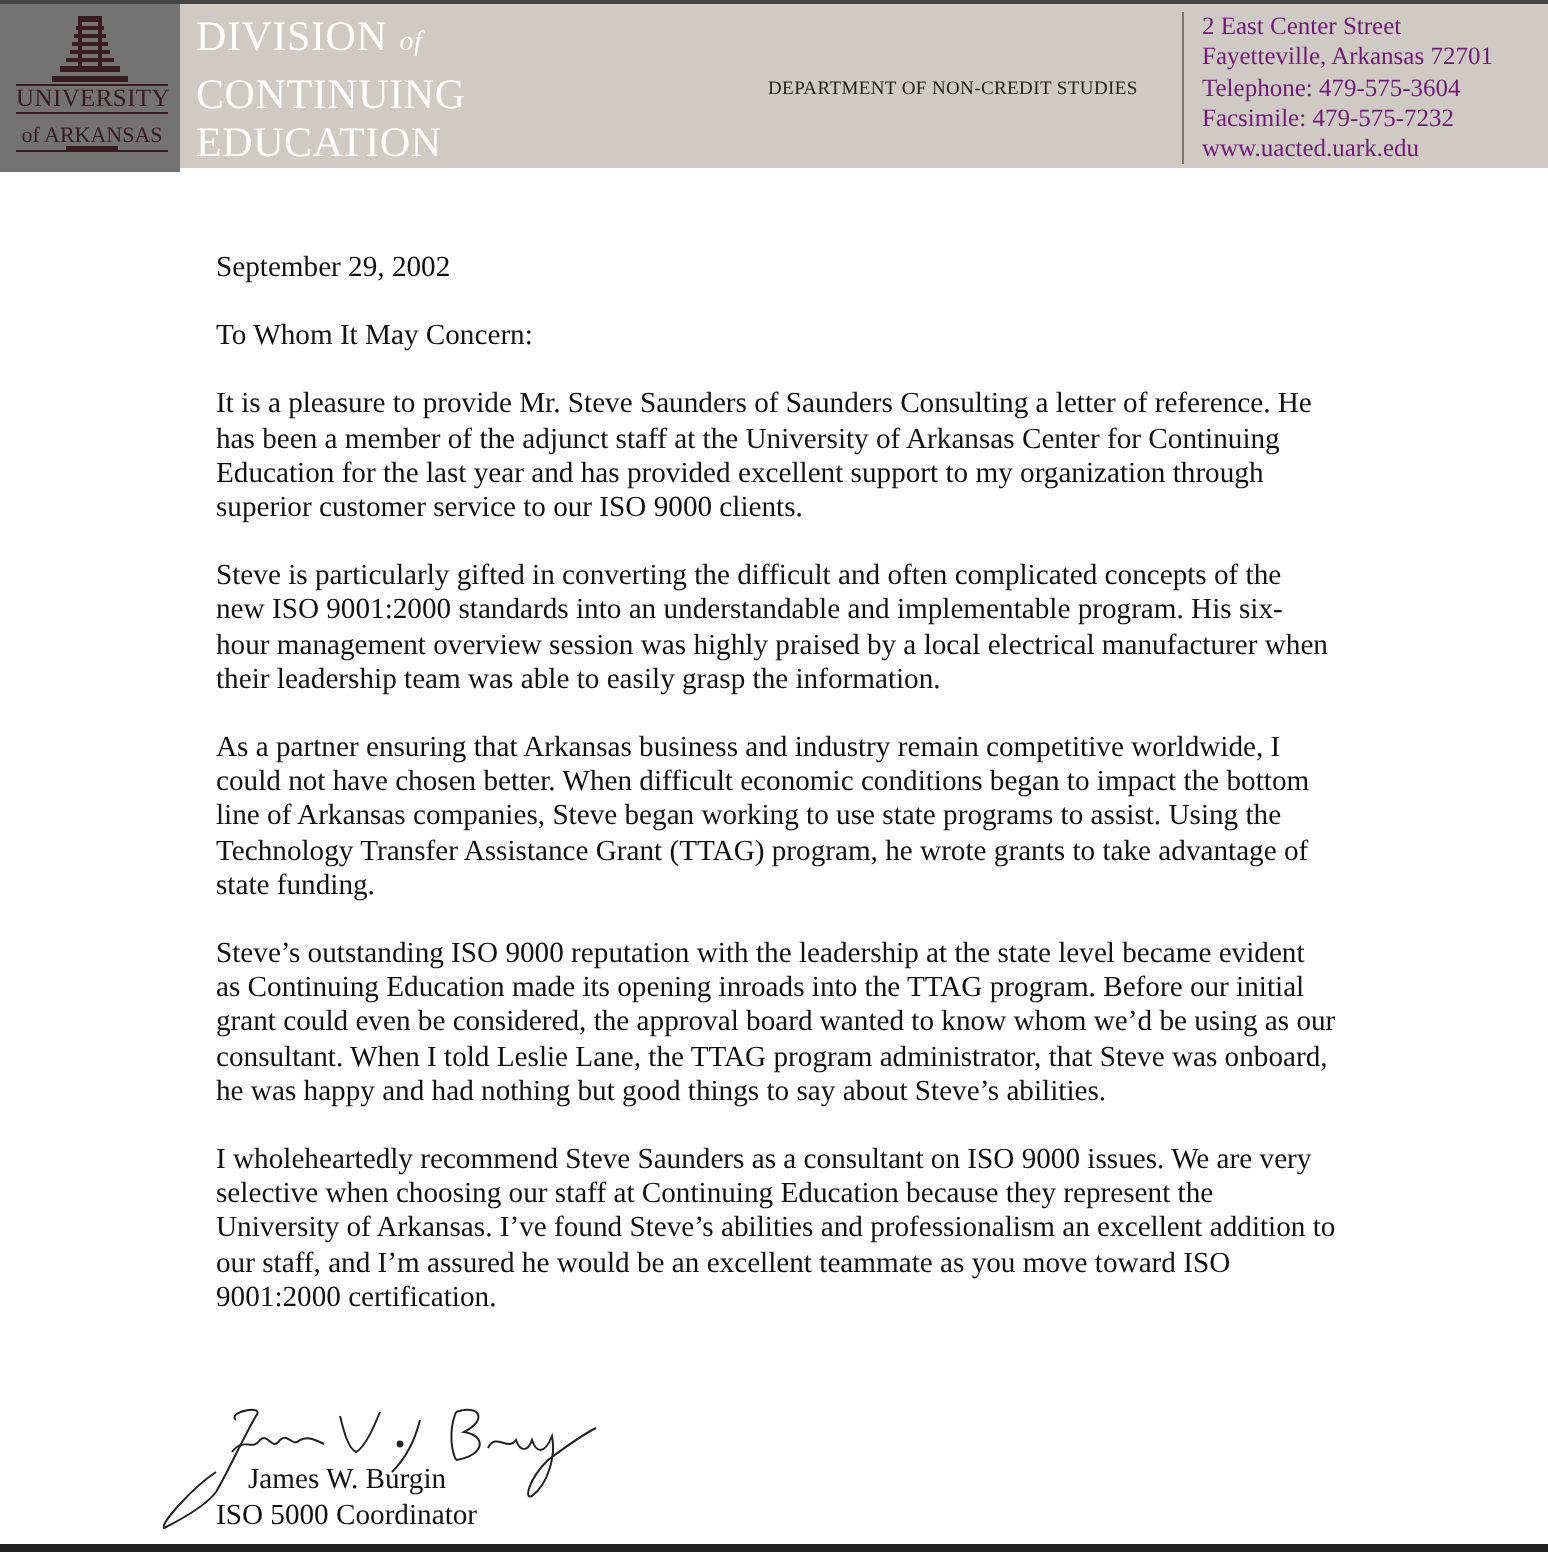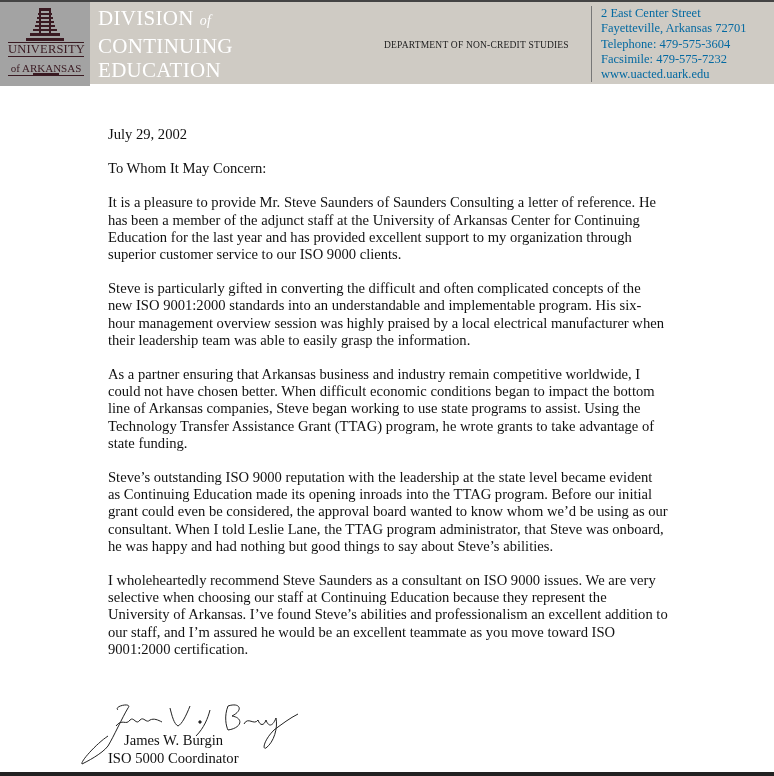--- a/index.html
+++ b/index.html
@@ -1,33 +1,33 @@
 <!DOCTYPE html>
 <html><head>
 <meta charset="utf-8">
 <style>
   * { margin:0; padding:0; box-sizing:border-box; }
   html, body { width:774px; height:776px; background:#ffffff; overflow:hidden; }
   body { position:relative; font-family:"Liberation Serif", serif; color:#111; }
 
   .header { position:absolute; left:0; top:0; width:774px; height:84px; background:#cfcbc4; border-top:2px solid #444; }
-  .logo-box { position:absolute; left:0; top:0; width:90px; height:84px; background:#a3a3a3; }
+  .logo-box { position:absolute; left:0; top:0; width:90px; height:84px; background:#737373; }
   .logo-tower { position:absolute; left:26px; top:6px; width:38px; height:34px; }
   .logo-tower div { position:absolute; background:#3a1a22; height:2px; }
   .logo-text { position:absolute; left:8px; width:76px; text-align:center; color:#3a1a22; font-family:"Liberation Serif", serif; }
   .logo-text.l1 { top:40px; font-size:12.5px; letter-spacing:0.2px; border-top:1.5px solid #3a1a22; border-bottom:1.5px solid #3a1a22; line-height:13px; }
   .logo-text.l2 { top:60px; font-size:11px; line-height:13px; border-bottom:1.5px solid #3a1a22; }
   .logo-bar { position:absolute; left:33px; top:71px; width:26px; height:3px; background:#3a1a22; }
 
   .division { position:absolute; left:98px; top:4px; color:#ffffff; font-family:"Liberation Serif", serif; font-size:21px; line-height:24.5px; letter-spacing:0.3px; }
   .division .of { font-style:italic; font-size:14px; margin-left:6px; }
 
   .dept { position:absolute; left:384px; top:38px; font-size:9.5px; letter-spacing:0.2px; color:#222; }
   .divider { position:absolute; left:591px; top:4px; width:1px; height:76px; background:#777; }
-  .address { position:absolute; left:601px; top:4px; font-size:12.5px; line-height:15.3px; color:#0369a1; }
+  .address { position:absolute; left:601px; top:4px; font-size:12.5px; line-height:15.3px; color:#701a75; }
 
   .letter { position:absolute; left:108px; top:126px; width:560px; font-family:"Liberation Serif", serif; font-size:14.6px; line-height:17.2px; color:#111; }
   .letter p { margin-bottom:17px; }
   .date { margin-bottom:17px; }
   .salutation { margin-bottom:17px; }
 
   .signature { position:absolute; left:78px; top:696px; width:230px; height:70px; }
   .sig-name { position:absolute; left:124px; top:732px; font-size:14.6px; line-height:17.2px; }
   .sig-title { position:absolute; left:108px; top:750px; font-size:14.6px; line-height:17.2px; }
 
@@ -67,21 +67,21 @@
   <div class="address">
     <div>2 East Center Street</div>
     <div>Fayetteville, Arkansas 72701</div>
     <div>Telephone: 479-575-3604</div>
     <div>Facsimile: 479-575-7232</div>
     <div>www.uacted.uark.edu</div>
   </div>
 </div>
 
 <div class="letter">
-  <div class="date">July 29, 2002</div>
+  <div class="date">September 29, 2002</div>
   <div class="salutation">To Whom It May Concern:</div>
   <p>It is a pleasure to provide Mr. Steve Saunders of Saunders Consulting a letter of reference.  He has been a member of the adjunct staff at the University of Arkansas Center for Continuing Education for the last year and has provided excellent support to my organization through superior customer service to our ISO 9000 clients.</p>
   <p>Steve is particularly gifted in converting the difficult and often complicated concepts of the new ISO 9001:2000 standards into an understandable and implementable program. His six-hour management overview session was highly praised by a local electrical manufacturer when their leadership team was able to easily grasp the information.</p>
   <p>As a partner ensuring that Arkansas business and industry remain competitive worldwide, I could not have chosen better.  When difficult economic conditions began to impact the bottom line of Arkansas companies, Steve began working to use state programs to assist. Using the Technology Transfer Assistance Grant (TTAG) program, he wrote grants to take advantage of state funding.</p>
   <p>Steve’s outstanding ISO 9000 reputation with the leadership at the state level became evident as Continuing Education made its opening inroads into the TTAG program. Before our initial grant could even be considered, the approval board wanted to know whom we’d be using as our consultant.  When I told Leslie Lane, the TTAG program administrator, that Steve was onboard, he was happy and had nothing but good things to say about Steve’s abilities.</p>
   <p>I wholeheartedly recommend Steve Saunders as a consultant on ISO 9000 issues.   We are very selective when choosing our staff at Continuing Education because they represent the University of Arkansas.  I’ve found Steve’s abilities and professionalism an excellent addition to our staff, and I’m assured he would be an excellent teammate as you move toward ISO 9001:2000 certification.</p>
 </div>
 
 <svg class="signature" viewBox="0 0 230 70" fill="none" stroke="#222" stroke-width="1">
   <path d="M40 14 C 35 10, 55 6, 50 12 C 44 22, 36 40, 30 50 C 24 58, 8 66, 4 68 C 2 66, 18 48, 30 40"></path>

